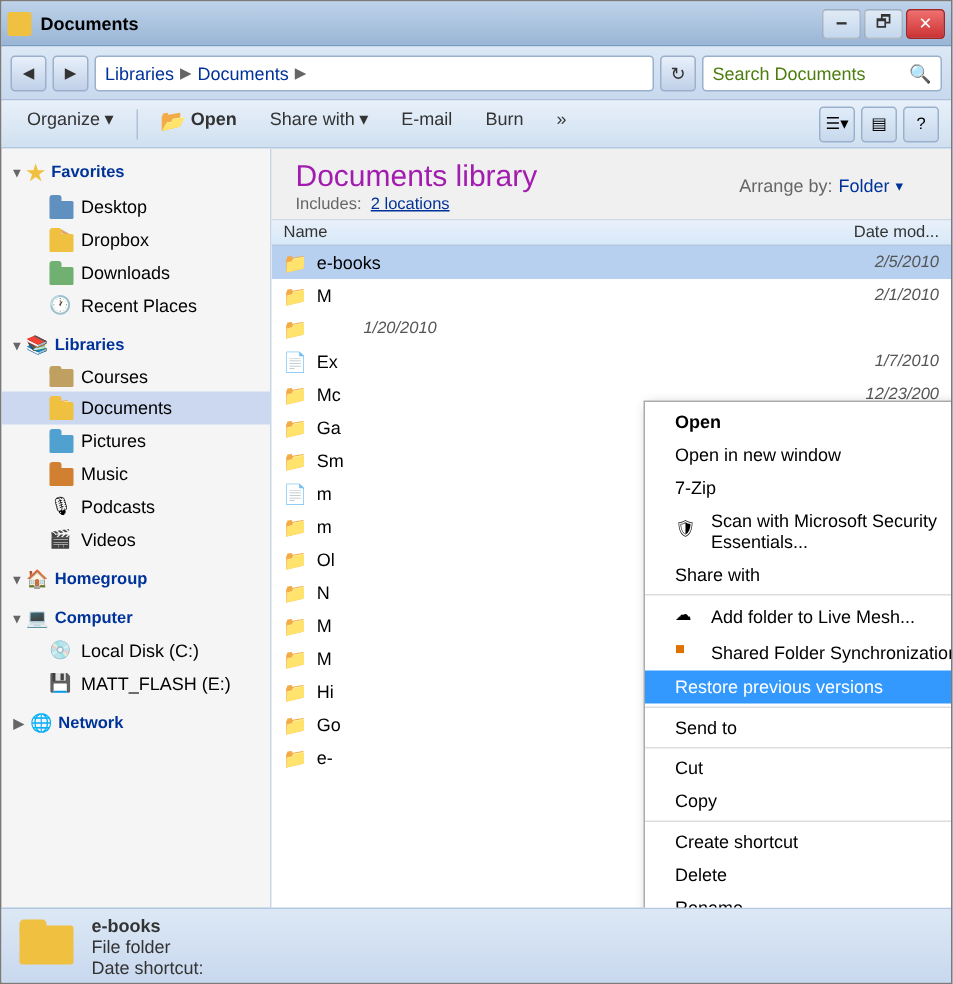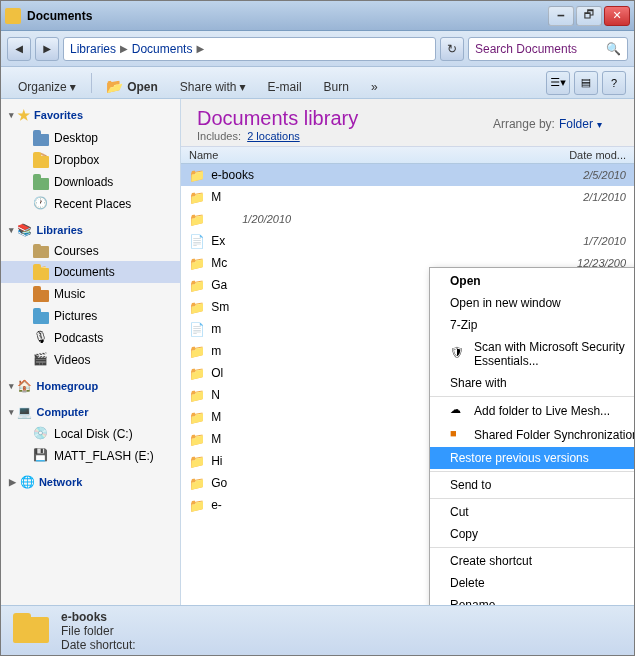--- a/index.html
+++ b/index.html
@@ -109,21 +109,21 @@
     .search-box {
       width: 160px;
       height: 24px;
       border: 1px solid #9ab0cc;
       border-radius: 3px;
       background: white;
       display: flex;
       align-items: center;
       padding: 0 6px;
       gap: 4px;
-      color: #701a75;
+      color: #4d7c0f;
       font-size: 12px;
     }
 
     
     .toolbar {
       background: linear-gradient(to bottom, #e8f0fa, #d0e0f0);
       height: 32px;
       display: flex;
       align-items: center;
       padding: 0 8px;
@@ -133,21 +133,21 @@
     }
     .toolbar-btn {
       height: 24px;
       padding: 0 8px;
       background: transparent;
       border: 1px solid transparent;
       border-radius: 3px;
       cursor: pointer;
       font-size: 12px;
       color: #333;
-      display: flex; align-items: flex-end; gap: 3px;
+      display: flex; align-items: flex-start; gap: 3px;
     }
     .toolbar-sep { width: 1px; height: 20px; background: #b0c0d8; margin: 0 2px; }
     .toolbar-right { margin-left: auto; display: flex; align-items: center; gap: 4px; }
     .view-btn {
       width: 24px; height: 24px;
       background: linear-gradient(to bottom, #e0ecf8, #c8d8ec);
       border: 1px solid #9ab0cc;
       border-radius: 3px;
       display: flex; align-items: center; justify-content: center;
       cursor: pointer;
@@ -469,26 +469,26 @@
         </div>
         <div class="sidebar-item sub-item">
           <span class="folder-icon library item-icon"></span>
           <span>Courses</span>
         </div>
         <div class="sidebar-item sub-item selected">
           <span class="folder-icon item-icon" style="font-size:12px;">📁</span>
           <span>Documents</span>
         </div>
         <div class="sidebar-item sub-item">
+          <span class="folder-icon pictures item-icon"></span>
+          <span>Pictures</span>
+        </div>
+        <div class="sidebar-item sub-item">
           <span class="folder-icon music item-icon"></span>
           <span>Music</span>
-        </div>
-        <div class="sidebar-item sub-item">
-          <span class="folder-icon pictures item-icon"></span>
-          <span>Pictures</span>
         </div>
         <div class="sidebar-item sub-item">
           <span class="item-icon" style="font-size:12px;">🎙</span>
           <span>Podcasts</span>
         </div>
         <div class="sidebar-item sub-item">
           <span class="item-icon" style="font-size:12px;">🎬</span>
           <span>Videos</span>
         </div>
       </div>

